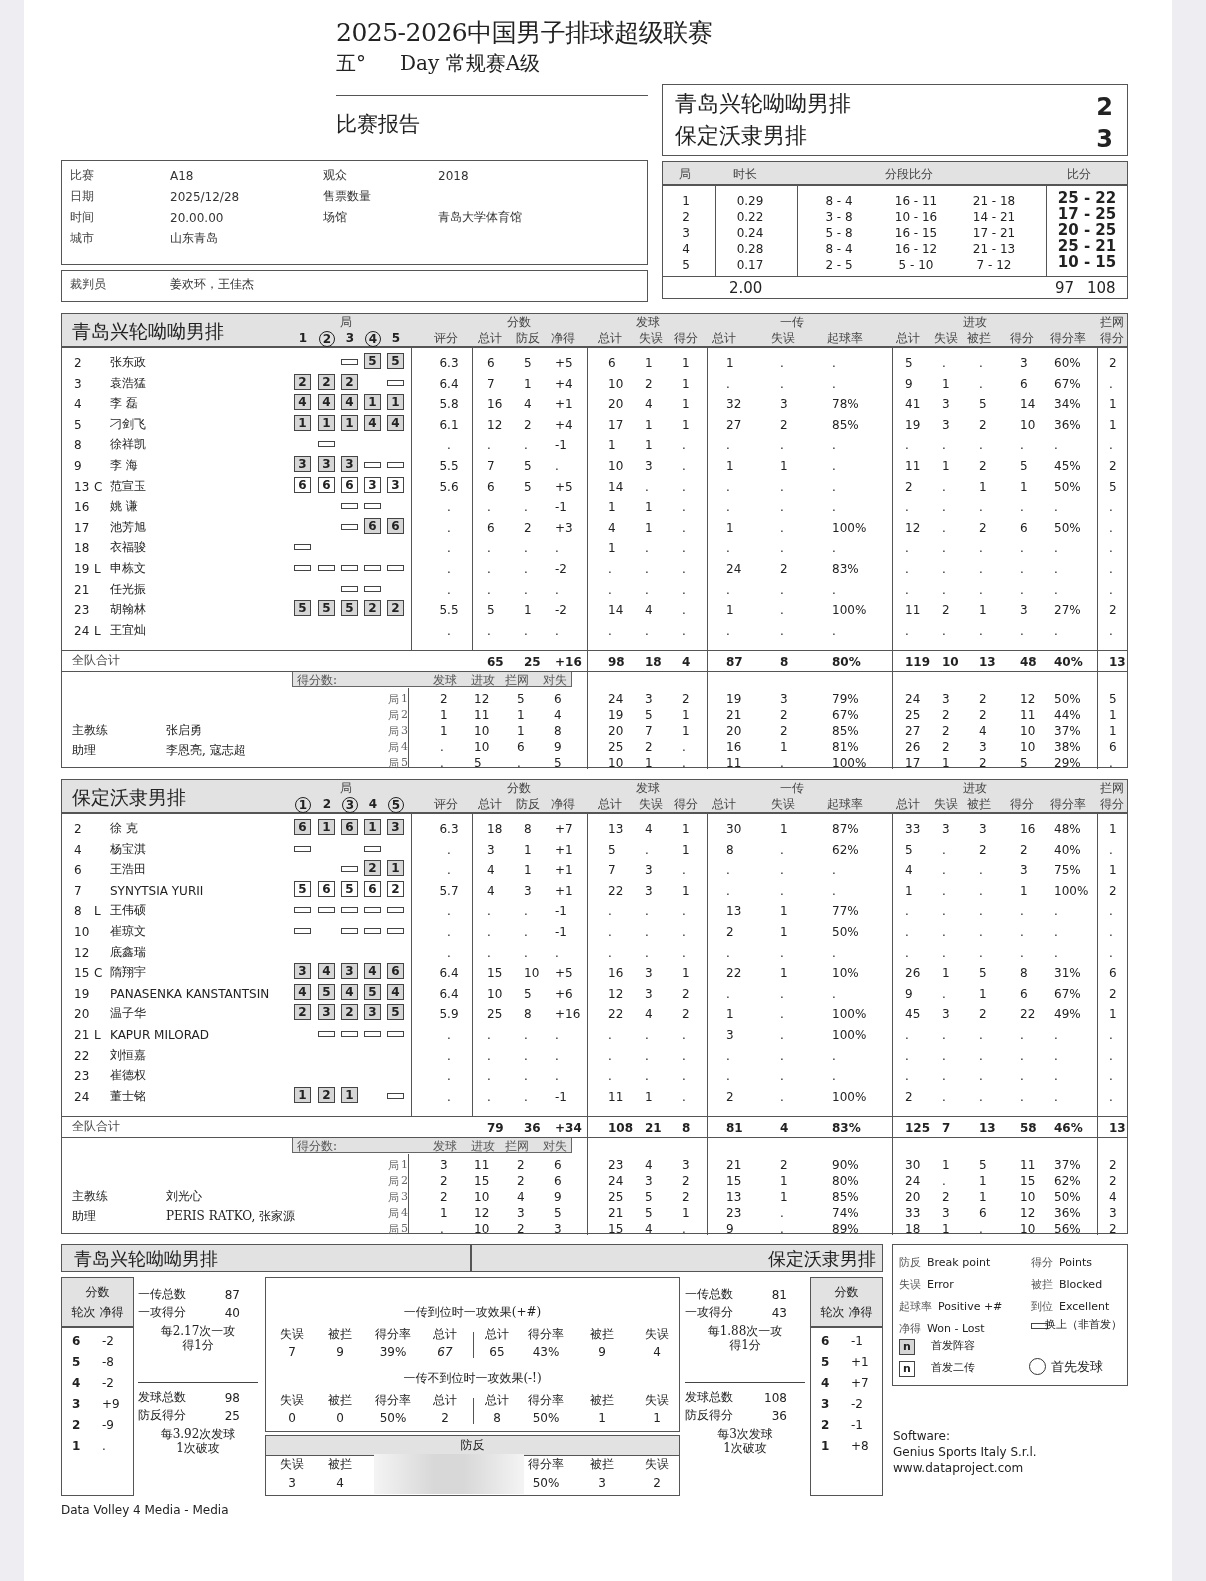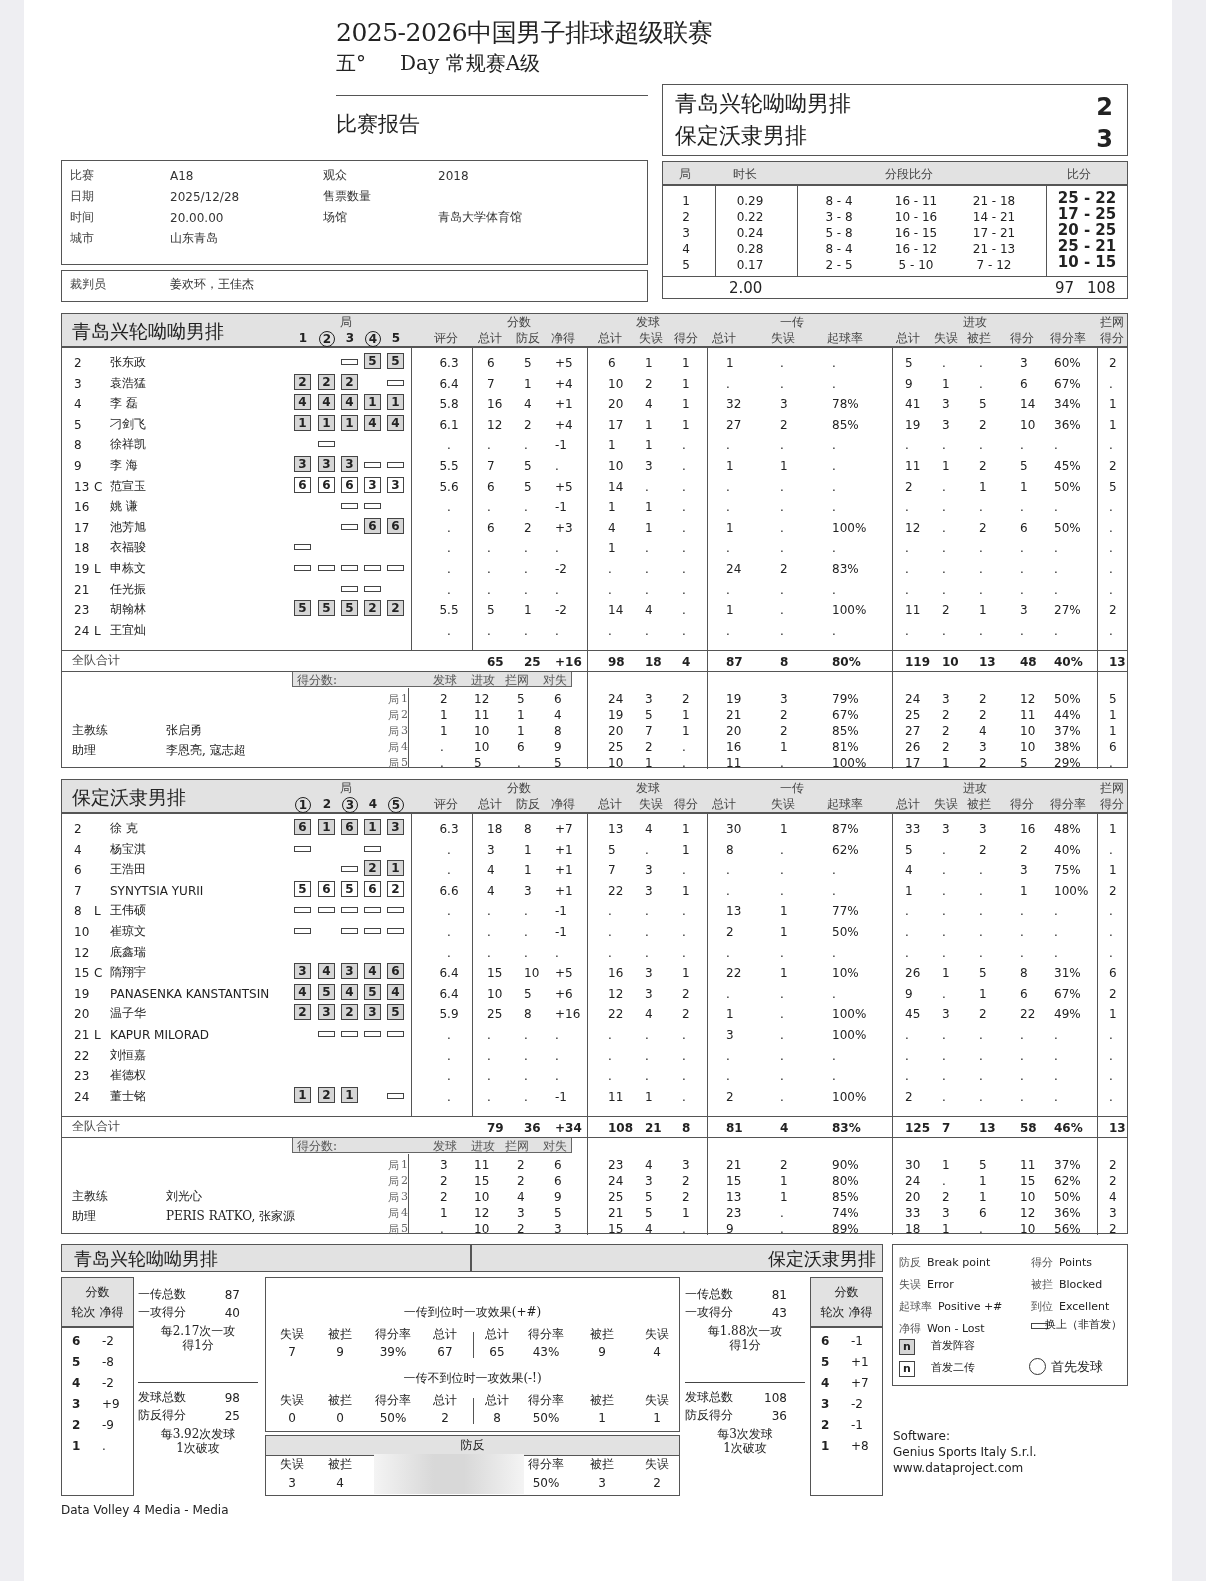--- a/index.html
+++ b/index.html
@@ -793,21 +793,21 @@
       </div>
       <div class="row">
         <span style="left: 12px; top: 5px;">7</span>
         <span style="left: 32px; top: 5px;"></span>
         <span style="left: 48px; top: 5px;">SYNYTSIA YURII</span>
         <div class="lu w" style="left: 232px;">5</div>
         <div class="lu w" style="left: 256px;">6</div>
         <div class="lu w" style="left: 279px;">5</div>
         <div class="lu w" style="left: 302px;">6</div>
         <div class="lu w" style="left: 325px;">2</div>
-        <span style="left: 375px; top: 5px; width: 24px; text-align: center;">6.6</span>
+        <span style="left: 375px; top: 5px; width: 24px; text-align: center;">5.7</span>
         <span style="left: 425px; top: 5px;">4</span>
         <span style="left: 462px; top: 5px;">3</span>
         <span style="left: 493px; top: 5px;">+1</span>
         <span style="left: 546px; top: 5px;">22</span>
         <span style="left: 583px; top: 5px;">3</span>
         <span style="left: 620px; top: 5px;">1</span>
         <span style="left: 664px; top: 5px;">.</span>
         <span style="left: 718px; top: 5px;">.</span>
         <span style="left: 770px; top: 5px;">.</span>
         <span style="left: 843px; top: 5px;">1</span>
@@ -1298,21 +1298,21 @@
     <span class="serif" style="position: absolute; top: 48px; left: 54px; width: 40px; text-align: center; font-size: 12px;">被拦</span>
     <span class="serif" style="position: absolute; top: 48px; left: 107px; width: 40px; text-align: center; font-size: 12px;">得分率</span>
     <span class="serif" style="position: absolute; top: 48px; left: 159px; width: 40px; text-align: center; font-size: 12px;">总计</span>
     <span class="serif" style="position: absolute; top: 48px; left: 211px; width: 40px; text-align: center; font-size: 12px;">总计</span>
     <span class="serif" style="position: absolute; top: 48px; left: 260px; width: 40px; text-align: center; font-size: 12px;">得分率</span>
     <span class="serif" style="position: absolute; top: 48px; left: 316px; width: 40px; text-align: center; font-size: 12px;">被拦</span>
     <span class="serif" style="position: absolute; top: 48px; left: 371px; width: 40px; text-align: center; font-size: 12px;">失误</span>
     <span style="position: absolute; top: 67px; left: 6px; width: 40px; text-align: center; font-size: 12px;">7</span>
     <span style="position: absolute; top: 67px; left: 54px; width: 40px; text-align: center; font-size: 12px;">9</span>
     <span style="position: absolute; top: 67px; left: 107px; width: 40px; text-align: center; font-size: 12px;">39%</span>
-    <span style="position: absolute; top: 67px; left: 159px; width: 40px; text-align: center; font-size: 12px;">67</span>
+    <span style="position: absolute; top: 67px; left: 159px; width: 40px; text-align: center; font-size: 12px; font-style: italic;">67</span>
     <span style="position: absolute; top: 67px; left: 211px; width: 40px; text-align: center; font-size: 12px;">65</span>
     <span style="position: absolute; top: 67px; left: 260px; width: 40px; text-align: center; font-size: 12px;">43%</span>
     <span style="position: absolute; top: 67px; left: 316px; width: 40px; text-align: center; font-size: 12px;">9</span>
     <span style="position: absolute; top: 67px; left: 371px; width: 40px; text-align: center; font-size: 12px;">4</span>
     <div class="serif" style="position: absolute; left: 0px; width: 100%; text-align: center; top: 92px; font-size: 12px;">一传不到位时一攻效果(-!)</div>
     <span class="serif" style="position: absolute; top: 114px; left: 6px; width: 40px; text-align: center; font-size: 12px;">失误</span>
     <span class="serif" style="position: absolute; top: 114px; left: 54px; width: 40px; text-align: center; font-size: 12px;">被拦</span>
     <span class="serif" style="position: absolute; top: 114px; left: 107px; width: 40px; text-align: center; font-size: 12px;">得分率</span>
     <span class="serif" style="position: absolute; top: 114px; left: 159px; width: 40px; text-align: center; font-size: 12px;">总计</span>
     <span class="serif" style="position: absolute; top: 114px; left: 211px; width: 40px; text-align: center; font-size: 12px;">总计</span>

